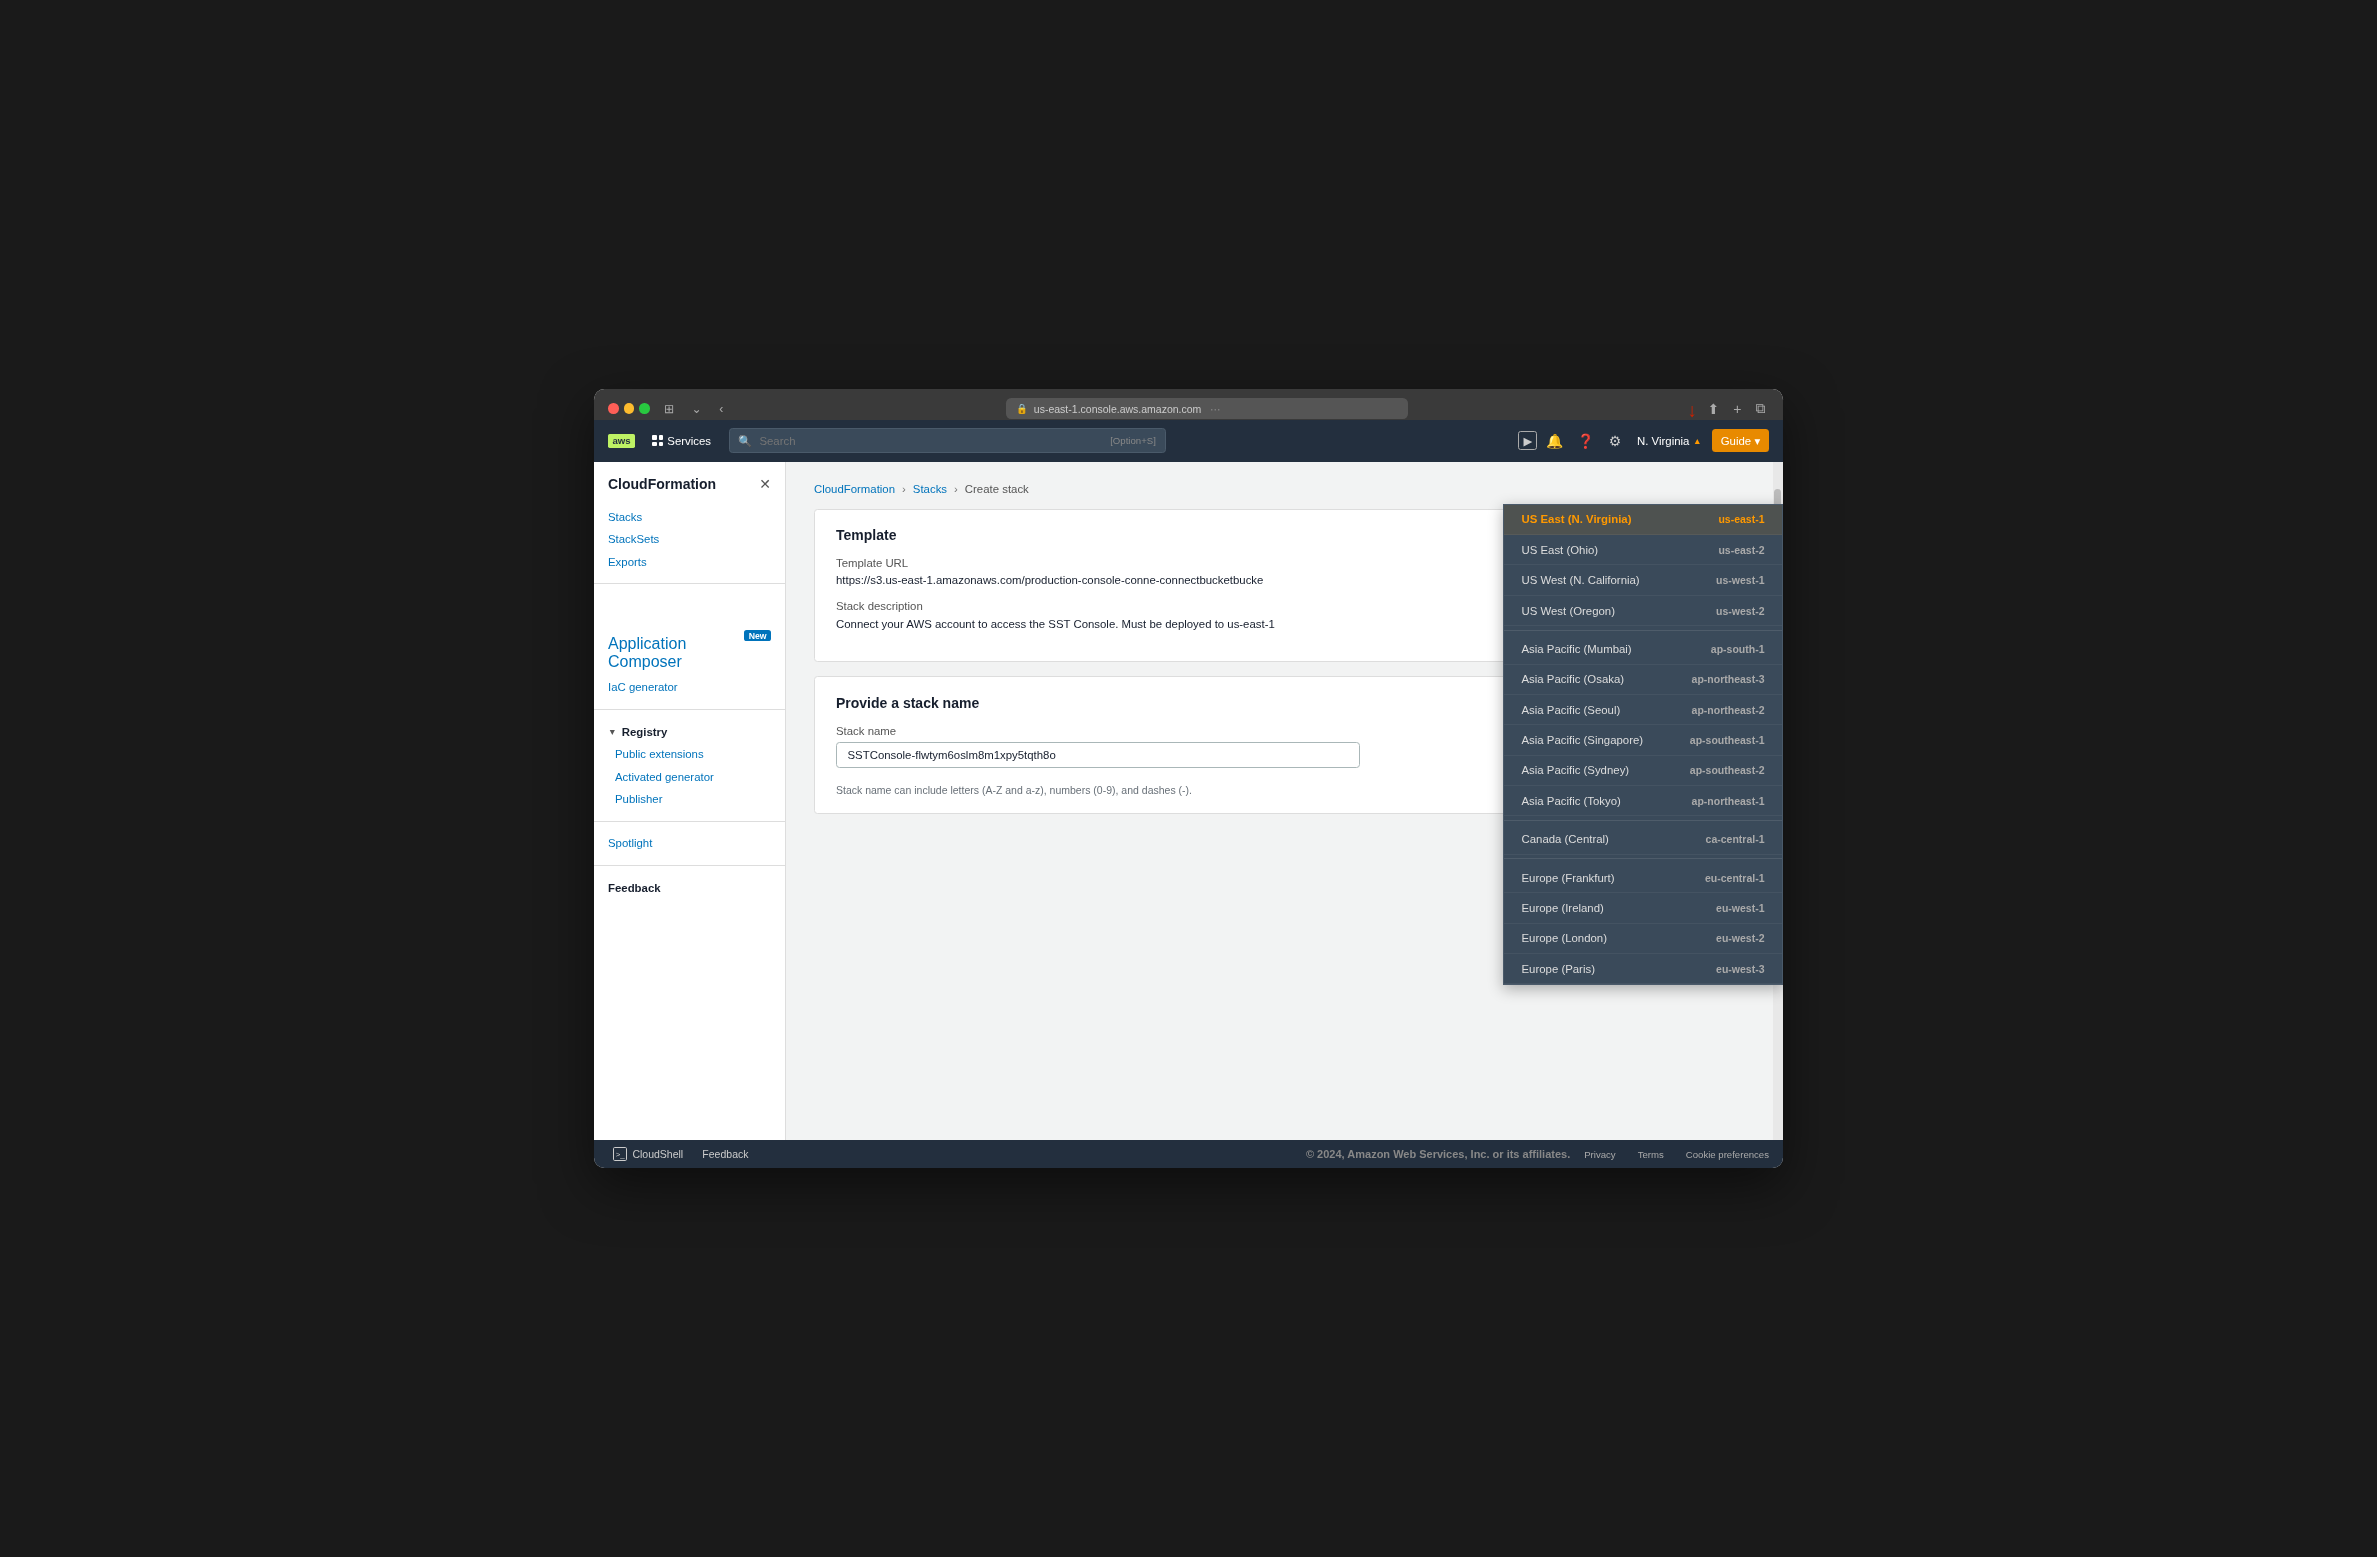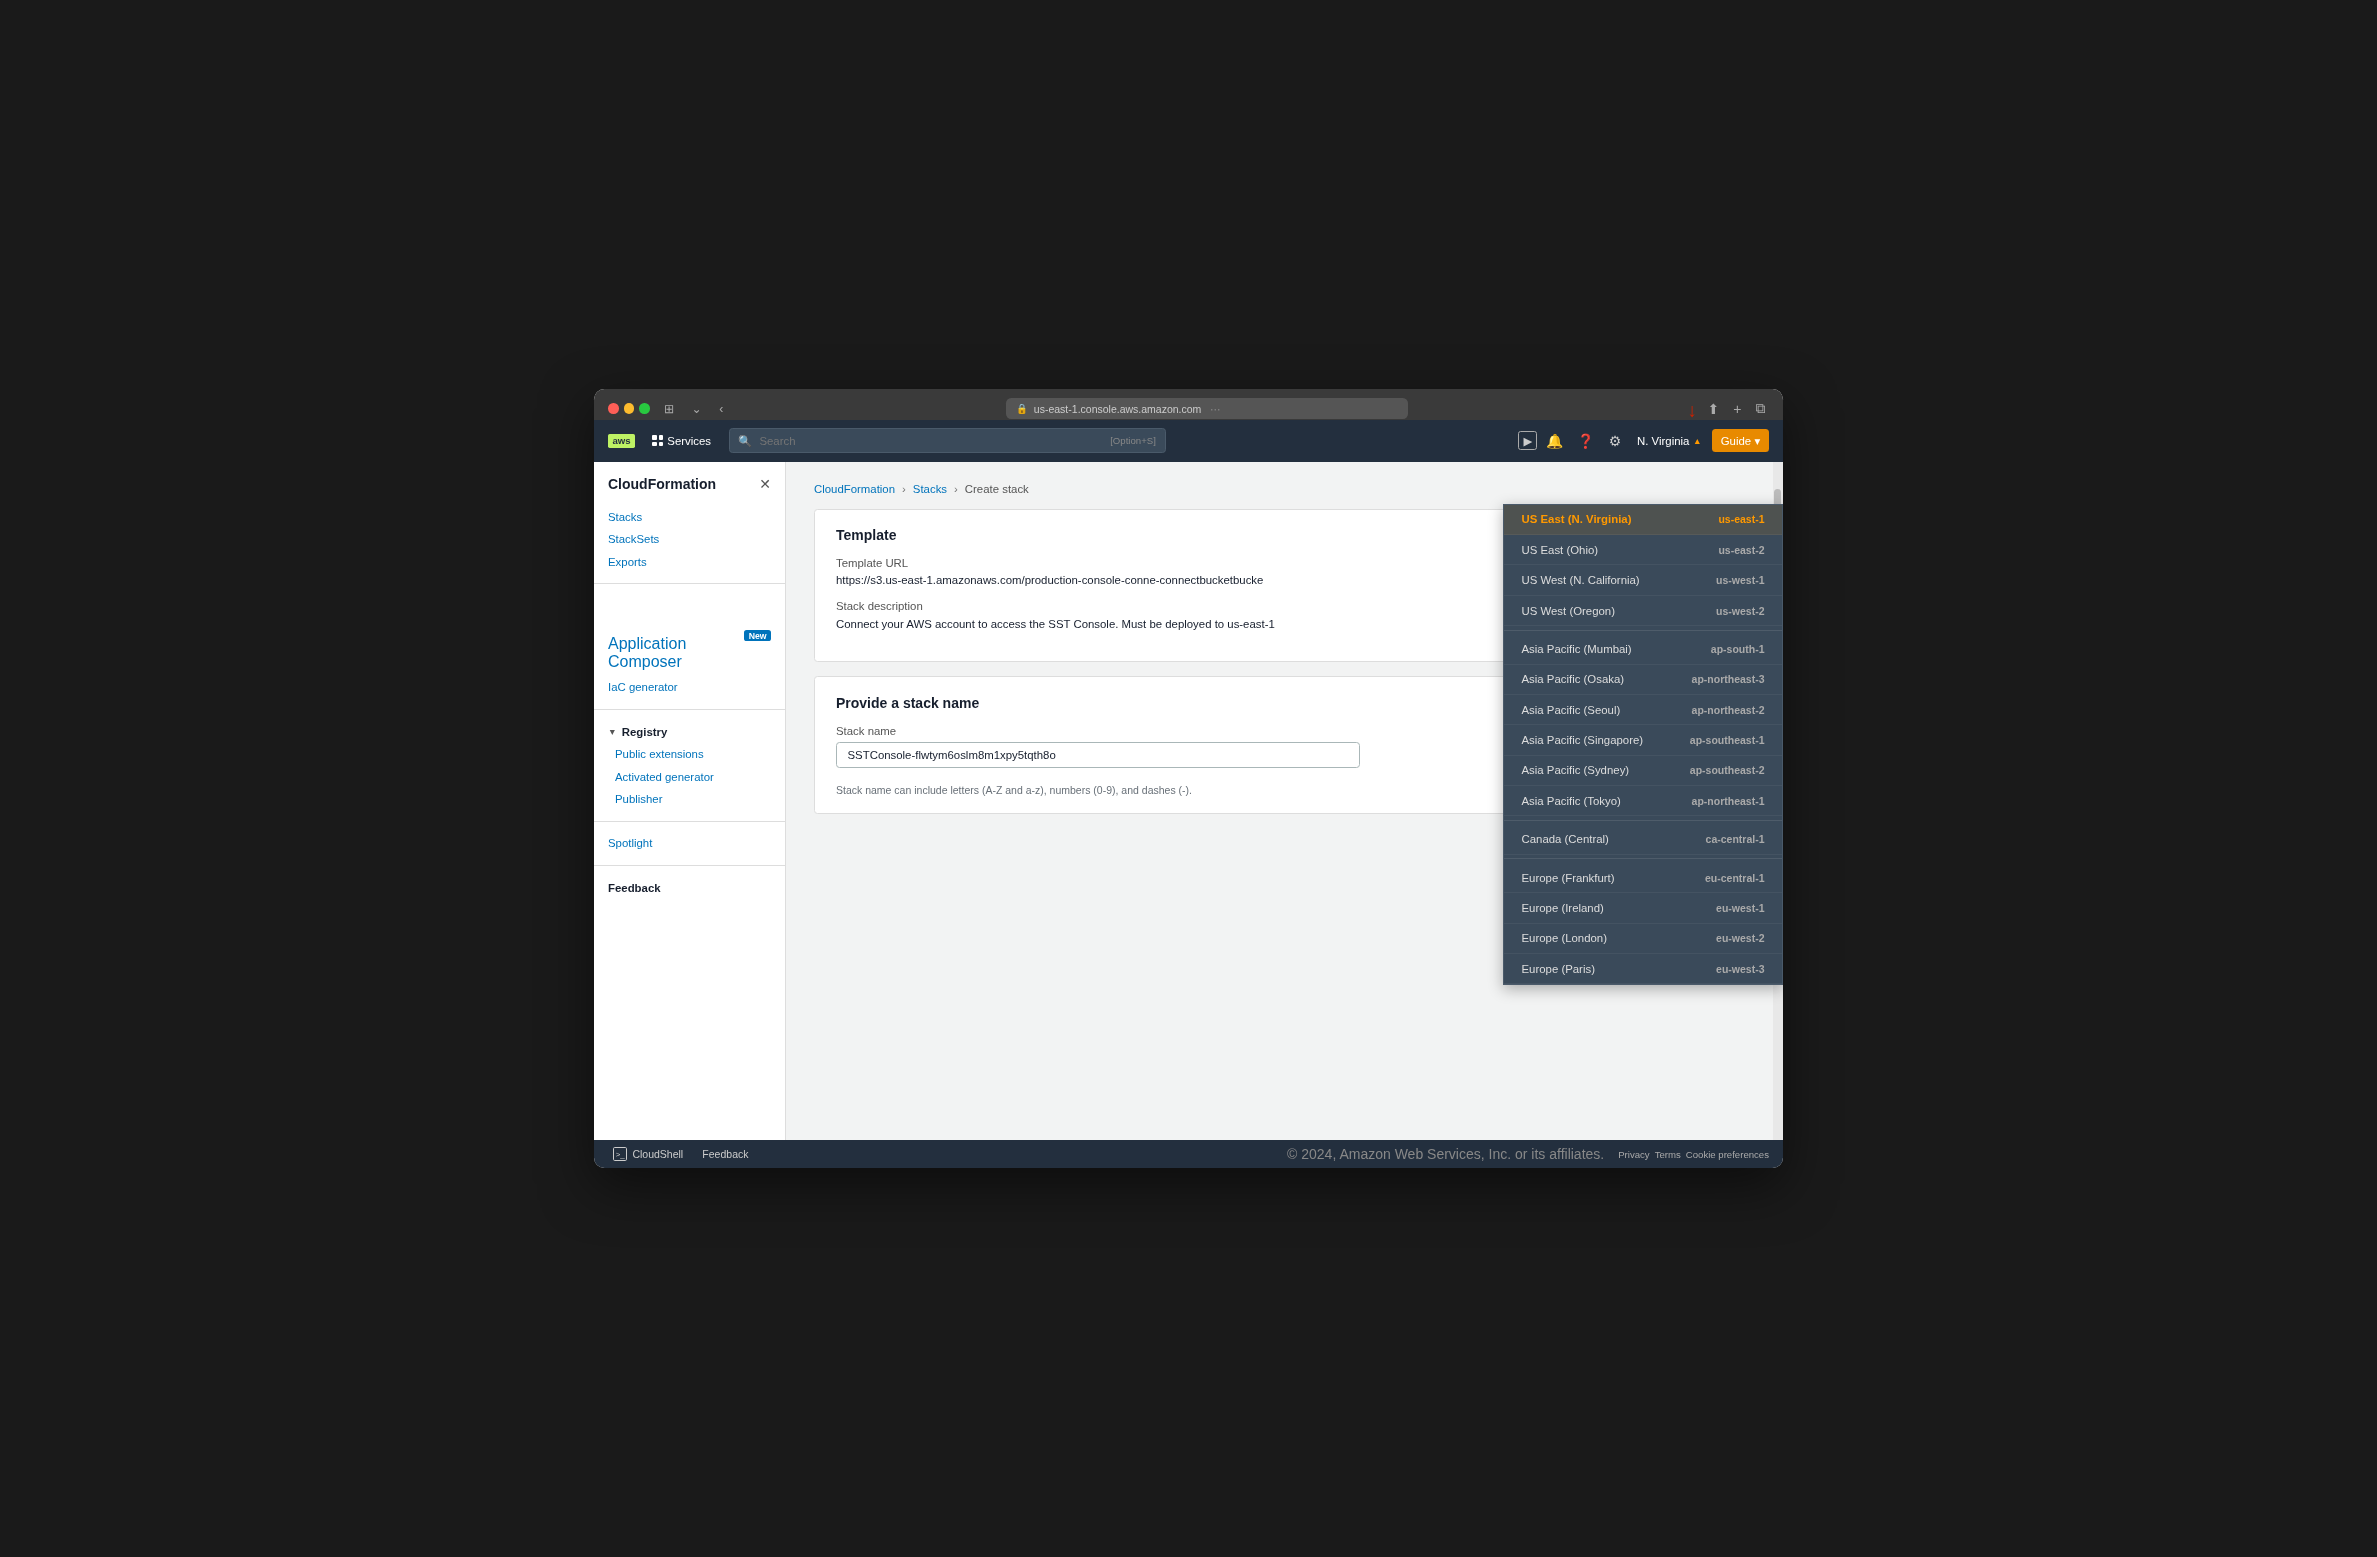--- a/index.html
+++ b/index.html
@@ -418,26 +418,27 @@
     }
     .bottom-feedback {
       color: #ccc;
       font-size: 10.5px;
       cursor: pointer;
       background: none;
       border: none;
     }
     .bottom-copyright {
       color: #888;
-      font-size: 14px;
+      font-size: 11px;
       margin-left: auto;
+      font-weight: bold;
     }
     .bottom-links {
       display: flex;
-      gap: 5px;
+      gap: 22px;
     }
     .bottom-link {
       color: #aaa;
       font-size: 9.6px;
       text-decoration: none;
       cursor: pointer;
     }
     .content-wrapper {
       flex: 1;
       display: flex;

